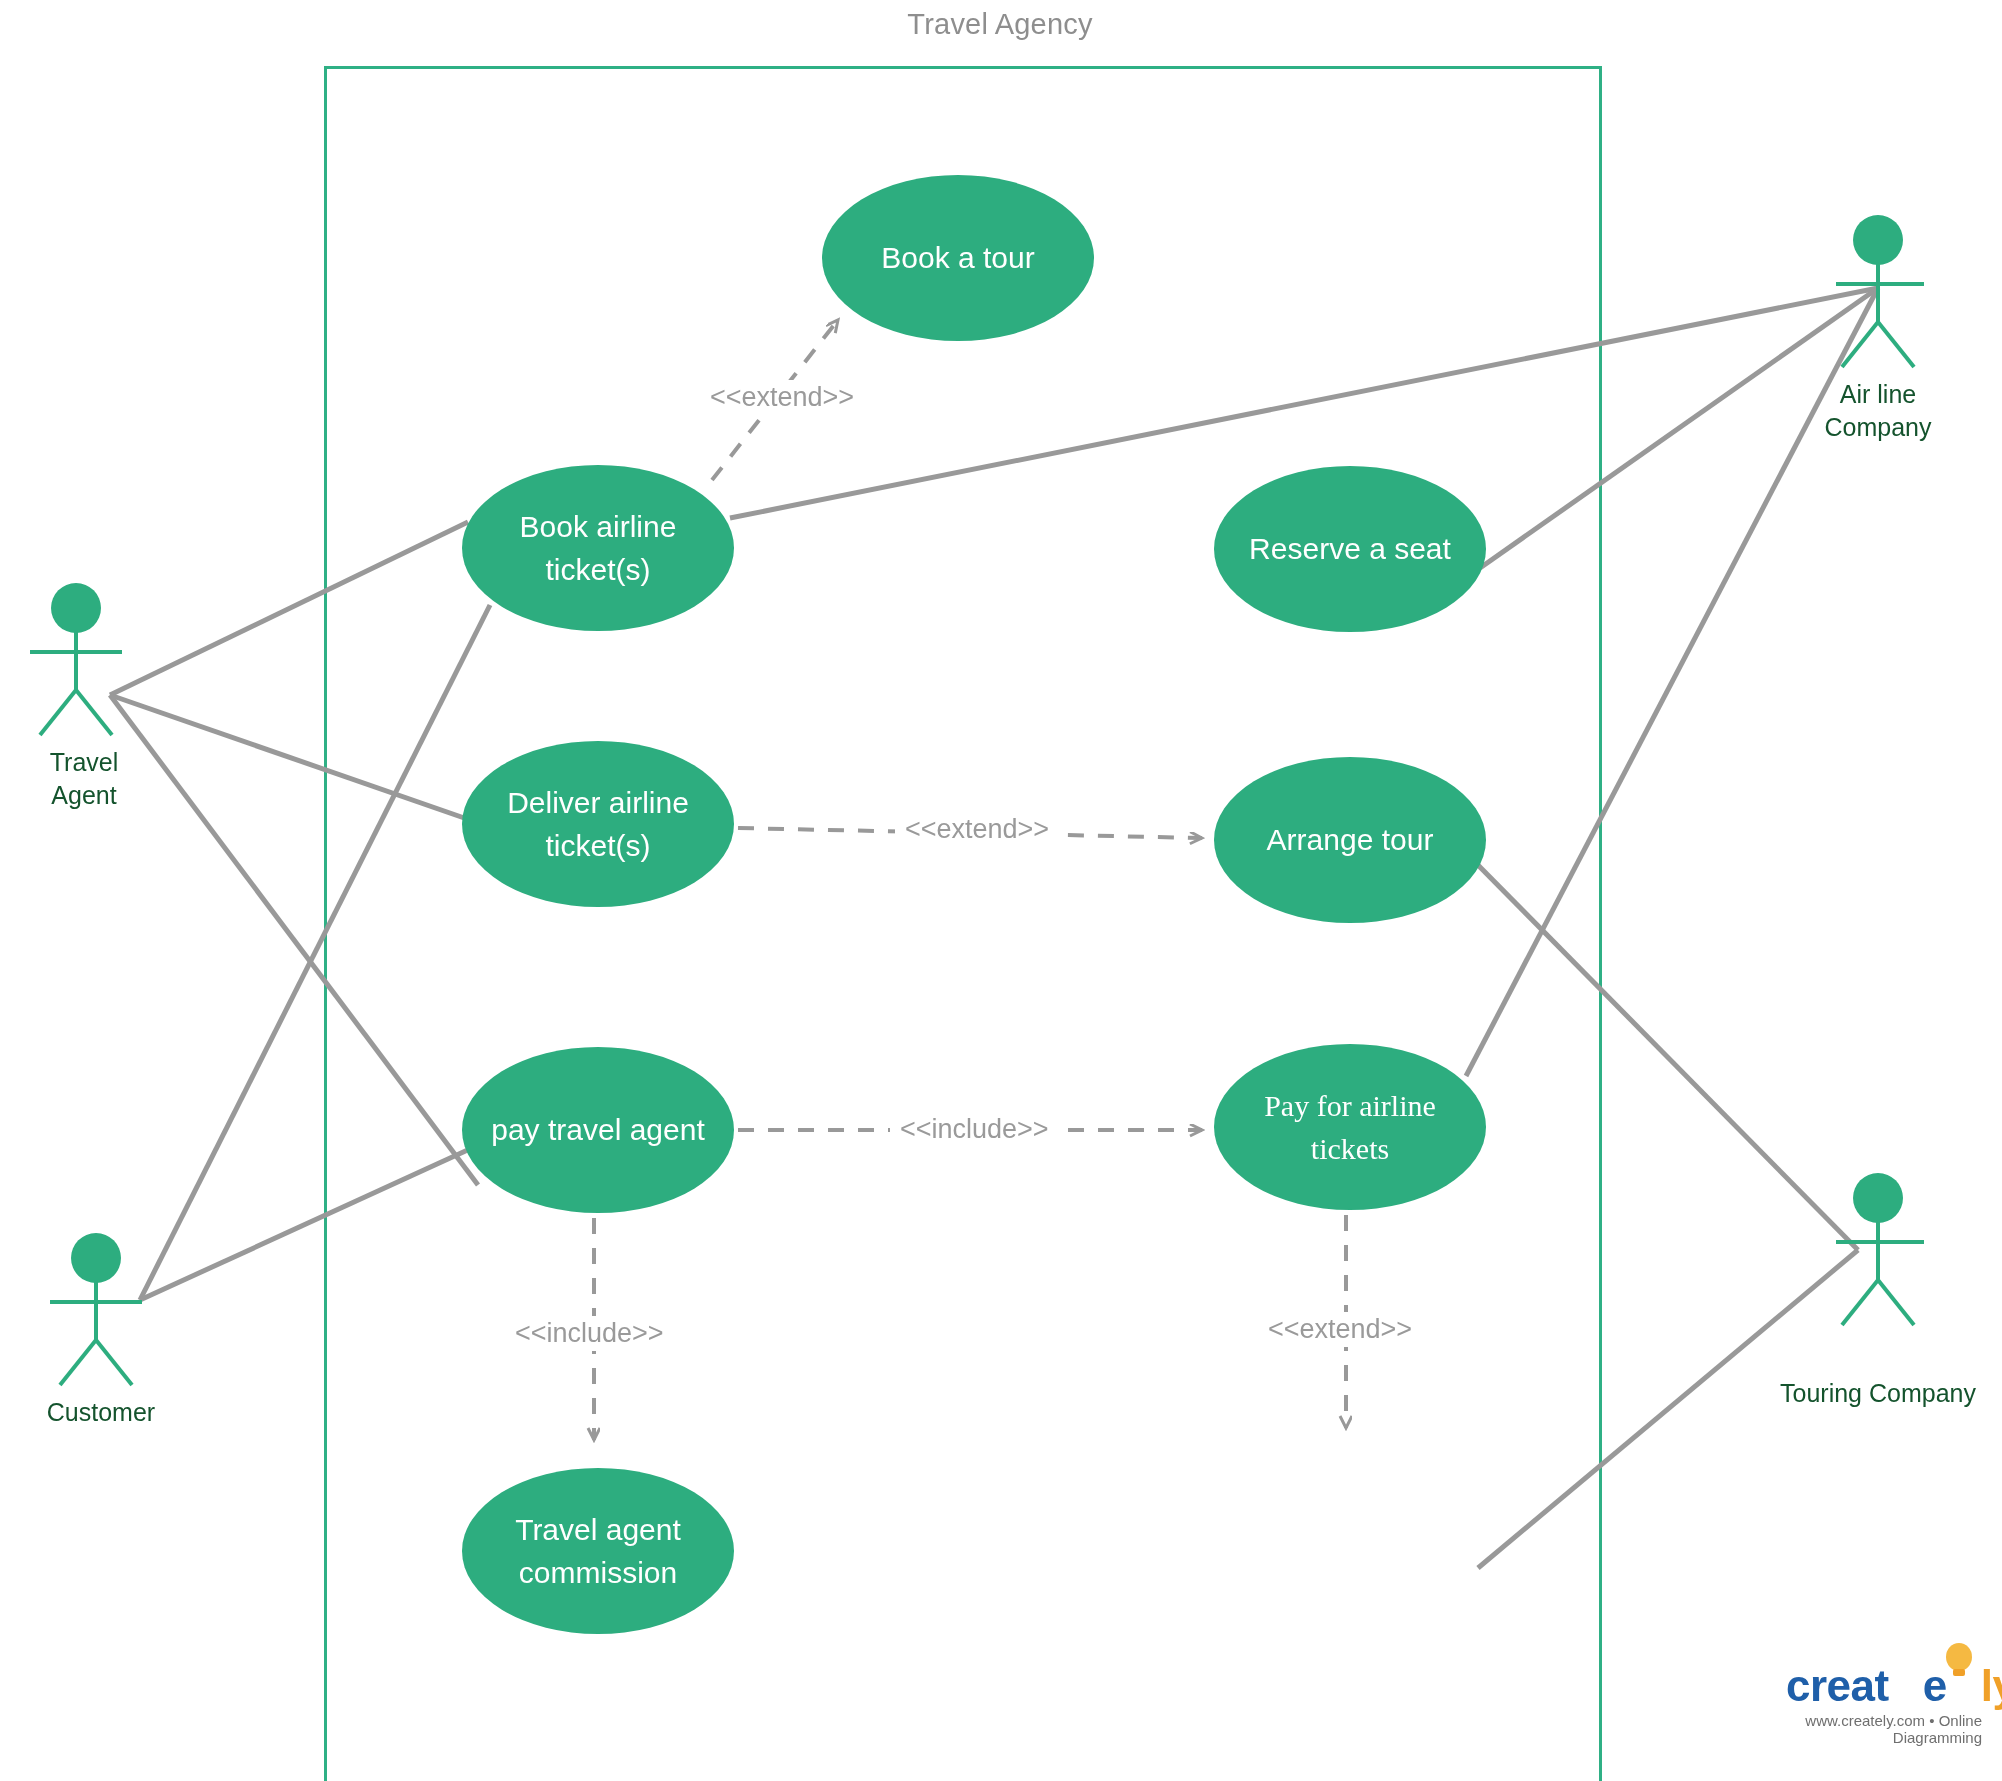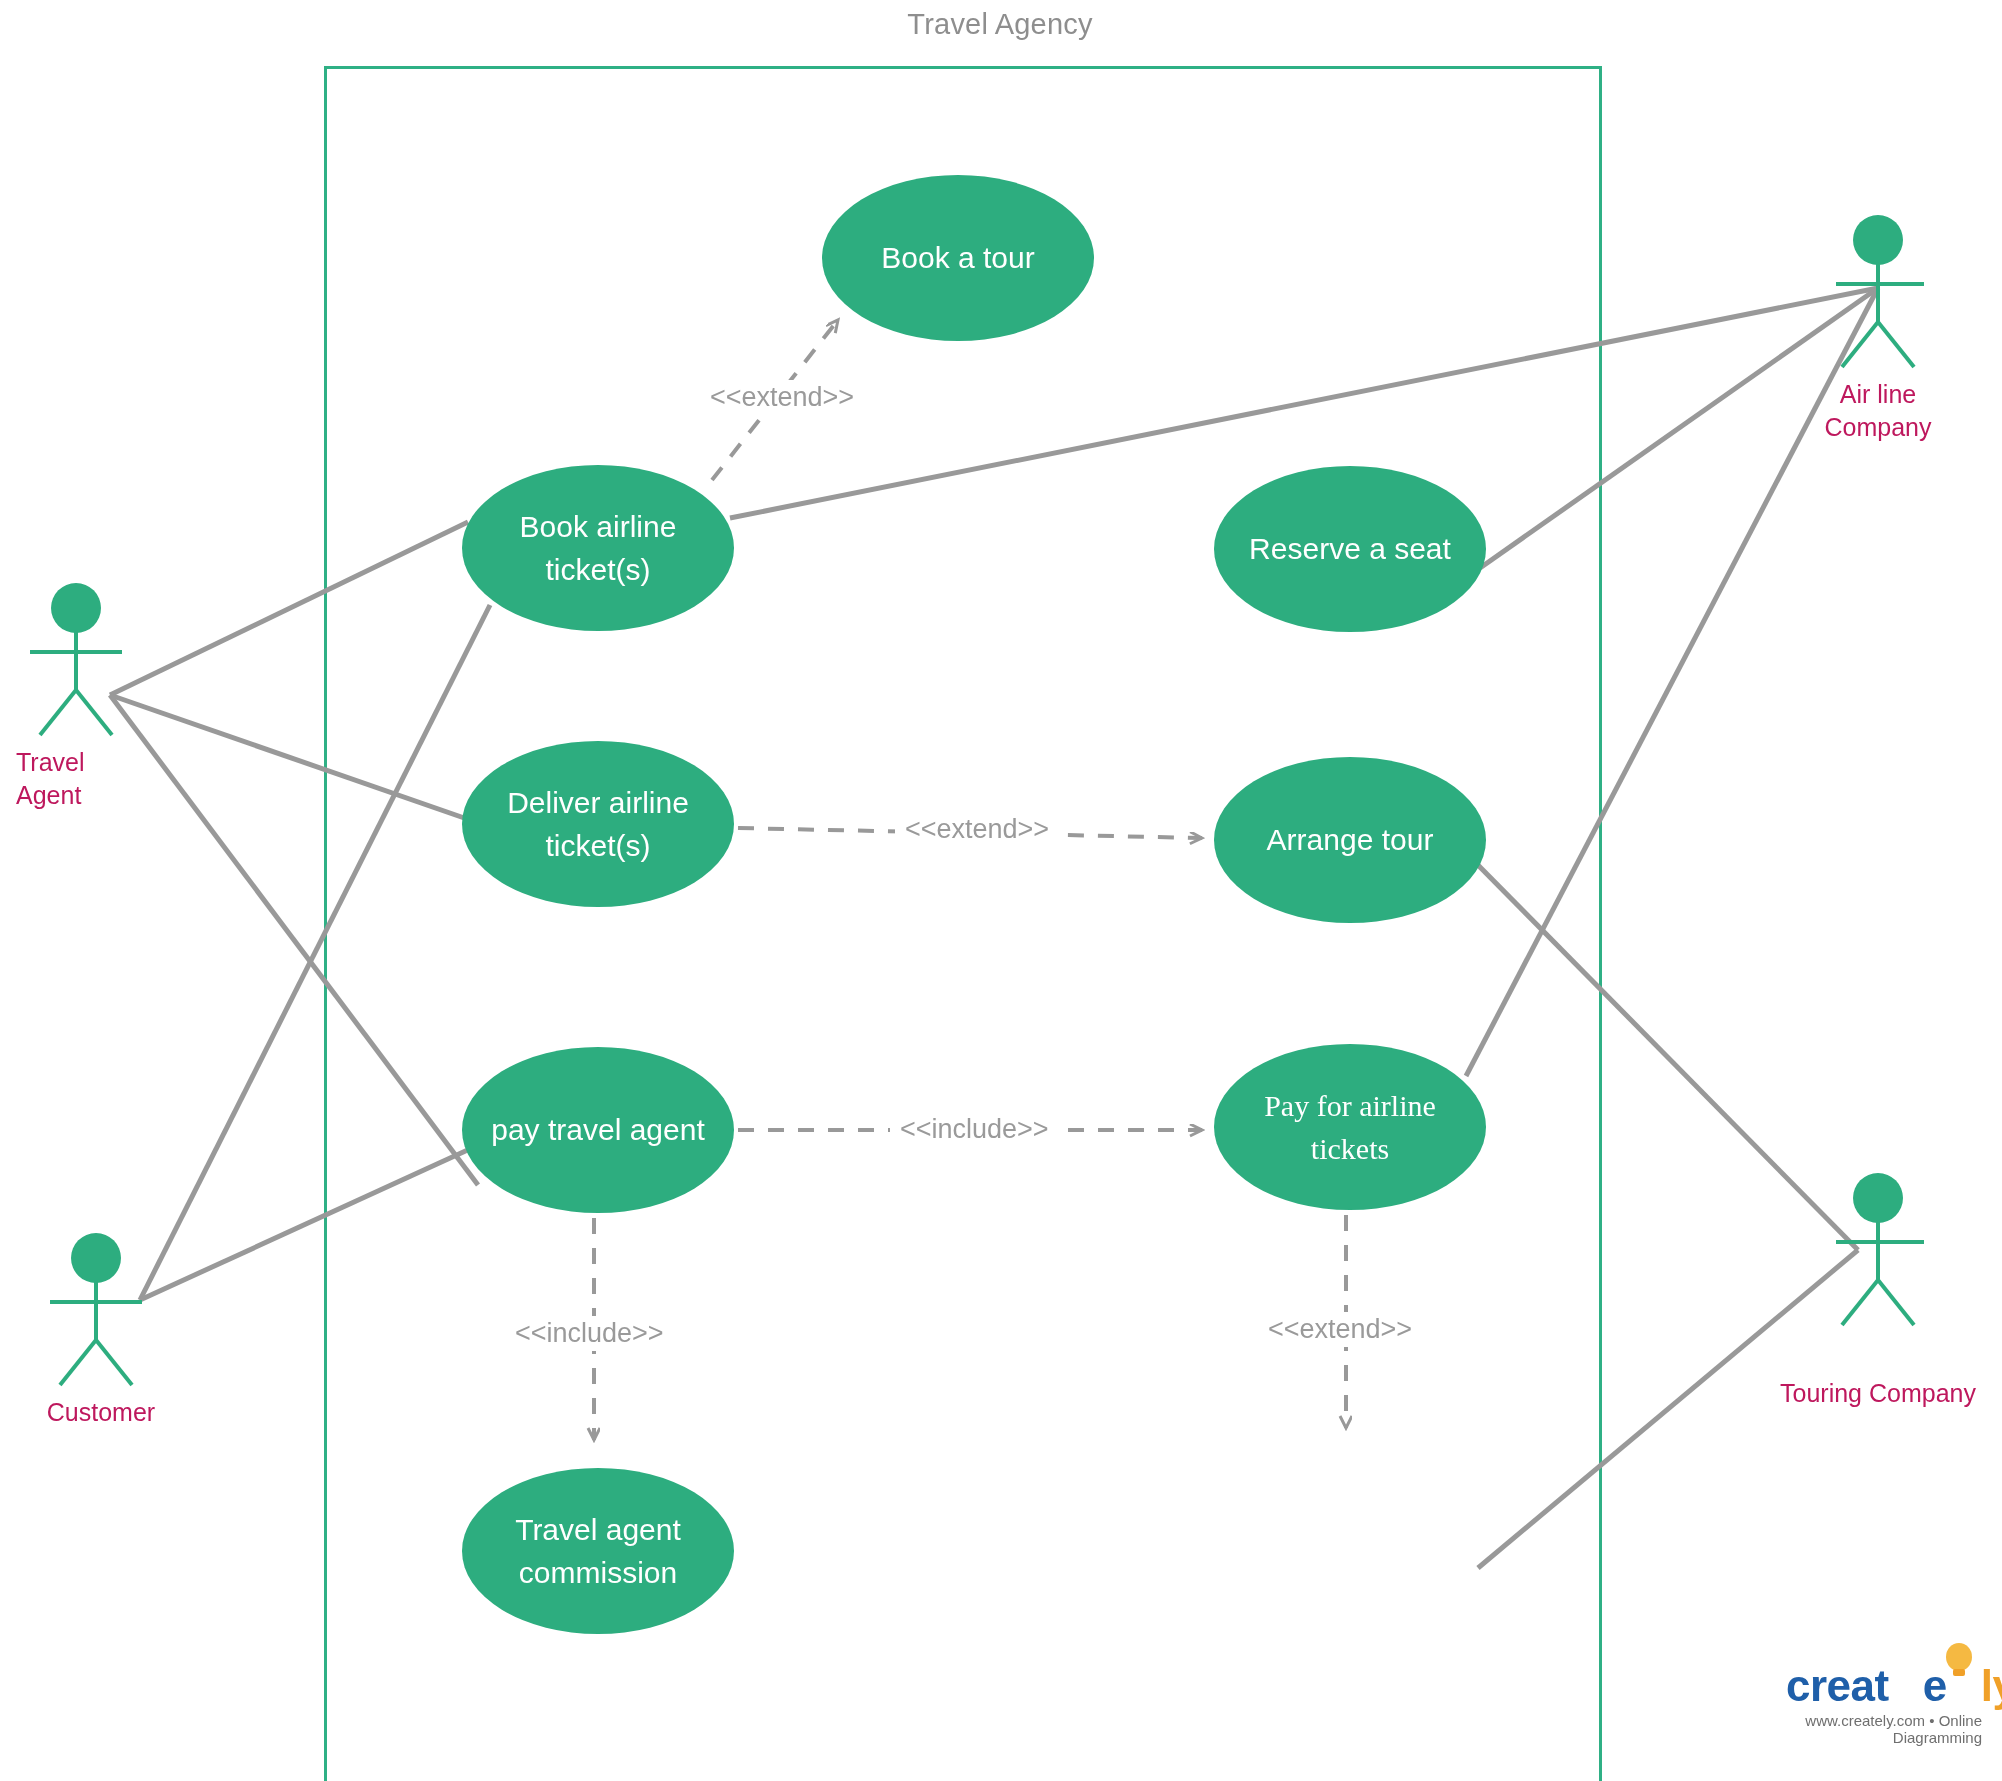--- a/index.html
+++ b/index.html
@@ -59,21 +59,21 @@
     padding: 0 26px;
   }
   .actor {
     position: absolute;
     width: 160px;
   }
   .actor svg { display: block; }
   .actor-label {
     text-align: center;
     font-size: 25px;
-    color: #be185d;
+    color: #14532d;
     line-height: 1.3;
     margin-top: 6px;
     white-space: pre-line;
   }
   .rel-label {
     position: absolute;
     font-size: 27px;
     color: #9a9a9a;
     background: #ffffff;
     padding: 2px 10px;
@@ -192,21 +192,21 @@
   <div class="rel-label" style="left:1258px; top:1312px;">&lt;&lt;extend&gt;&gt;</div>
 
   <div class="actor" style="left:16px; top:580px;">
     <svg width="160" height="160" viewBox="0 0 160 160">
       <ellipse cx="60" cy="28" rx="25" ry="25" fill="#2dad7f"></ellipse>
       <line x1="60" y1="52" x2="60" y2="110" stroke="#2dad7f" stroke-width="4"></line>
       <line x1="14" y1="72" x2="106" y2="72" stroke="#2dad7f" stroke-width="4"></line>
       <line x1="60" y1="110" x2="24" y2="155" stroke="#2dad7f" stroke-width="4"></line>
       <line x1="60" y1="110" x2="96" y2="155" stroke="#2dad7f" stroke-width="4"></line>
     </svg>
-    <div class="actor-label" style="width:120px; text-align:left; margin-left:0;">Travel Agent</div>
+    <div class="actor-label" style="width:120px; text-align:center; margin-left:8px;">Travel Agent</div>
   </div>
 
   <div class="actor" style="left:36px; top:1230px;">
     <svg width="160" height="160" viewBox="0 0 160 160">
       <ellipse cx="60" cy="28" rx="25" ry="25" fill="#2dad7f"></ellipse>
       <line x1="60" y1="52" x2="60" y2="110" stroke="#2dad7f" stroke-width="4"></line>
       <line x1="14" y1="72" x2="106" y2="72" stroke="#2dad7f" stroke-width="4"></line>
       <line x1="60" y1="110" x2="24" y2="155" stroke="#2dad7f" stroke-width="4"></line>
       <line x1="60" y1="110" x2="96" y2="155" stroke="#2dad7f" stroke-width="4"></line>
     </svg>

